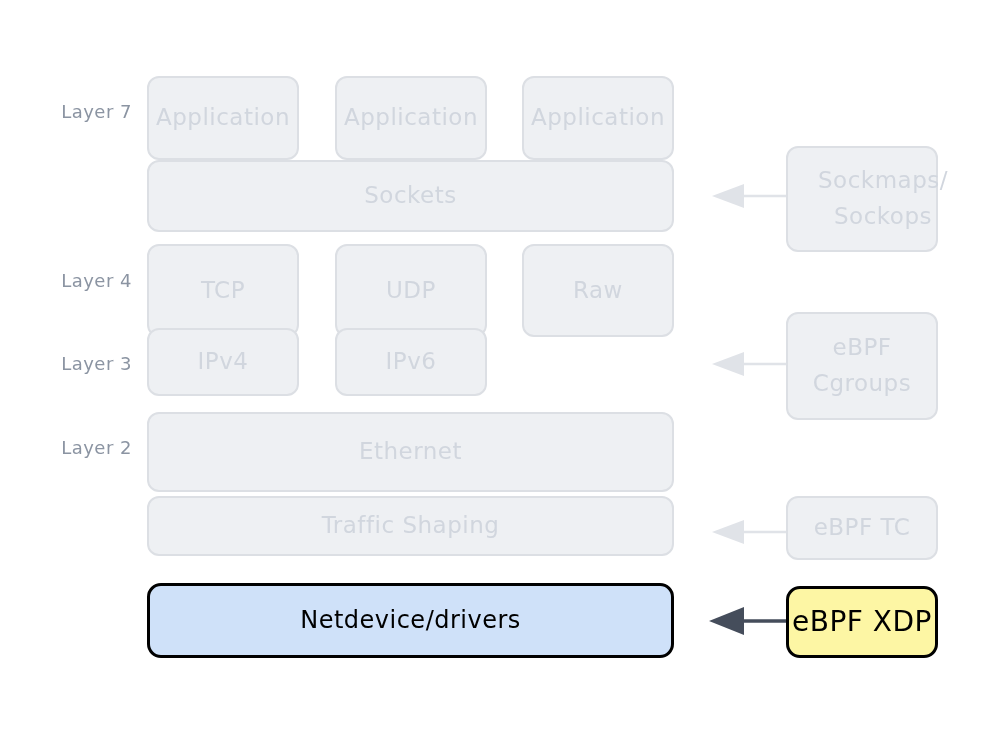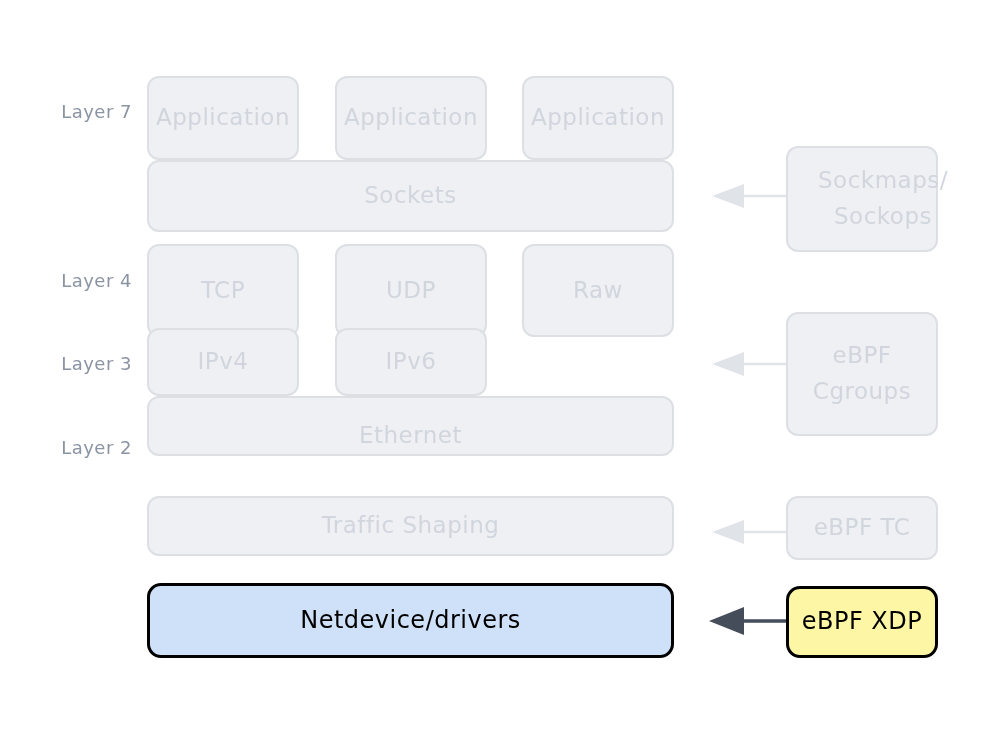--- a/index.html
+++ b/index.html
@@ -58,30 +58,30 @@
   }
   
   .col1{left:147px;width:152px;}
   .col2{left:335px;width:152px;}
   .col3{left:522px;width:152px;}
   .wide{left:147px;width:527px;}
   .row-app{top:76px;height:84px;}
   .row-sockets{top:160px;height:72px;}
   .row-l4{top:244px;height:93px;}
   .row-l3{top:328px;height:68px;}
-  .row-eth{top:396px;height:60px;align-items:flex-end;}
+  .row-eth{top:412px;height:80px;}
   .row-traffic{top:496px;height:60px;}
   .row-netdev{top:583px;height:75px;}
   
   .side{left:786px;width:152px;}
   .side-sockmaps{top:146px;height:106px;padding-left:42px;}
-  .side-cgroups{top:312px;height:124px;}
+  .side-cgroups{top:312px;height:108px;}
   .side-tc{top:496px;height:64px;}
   .side-xdp{top:586px;height:72px;}
-  .box.active.side-xdp{background:var(--xdp-fill);font-size:24px;}
+  .box.active.side-xdp{background:var(--xdp-fill);font-size:28px;}
   .box.active.row-netdev{background:var(--netdevice-fill);font-size:24px;}
 </style>
 </head>
 <body>
 
 <div class="canvas">
 
   <svg class="arrows" viewBox="0 0 1005 744">
     <g class="arrow-muted">
       <line x1="744" y1="196" x2="786" y2="196"></line>

